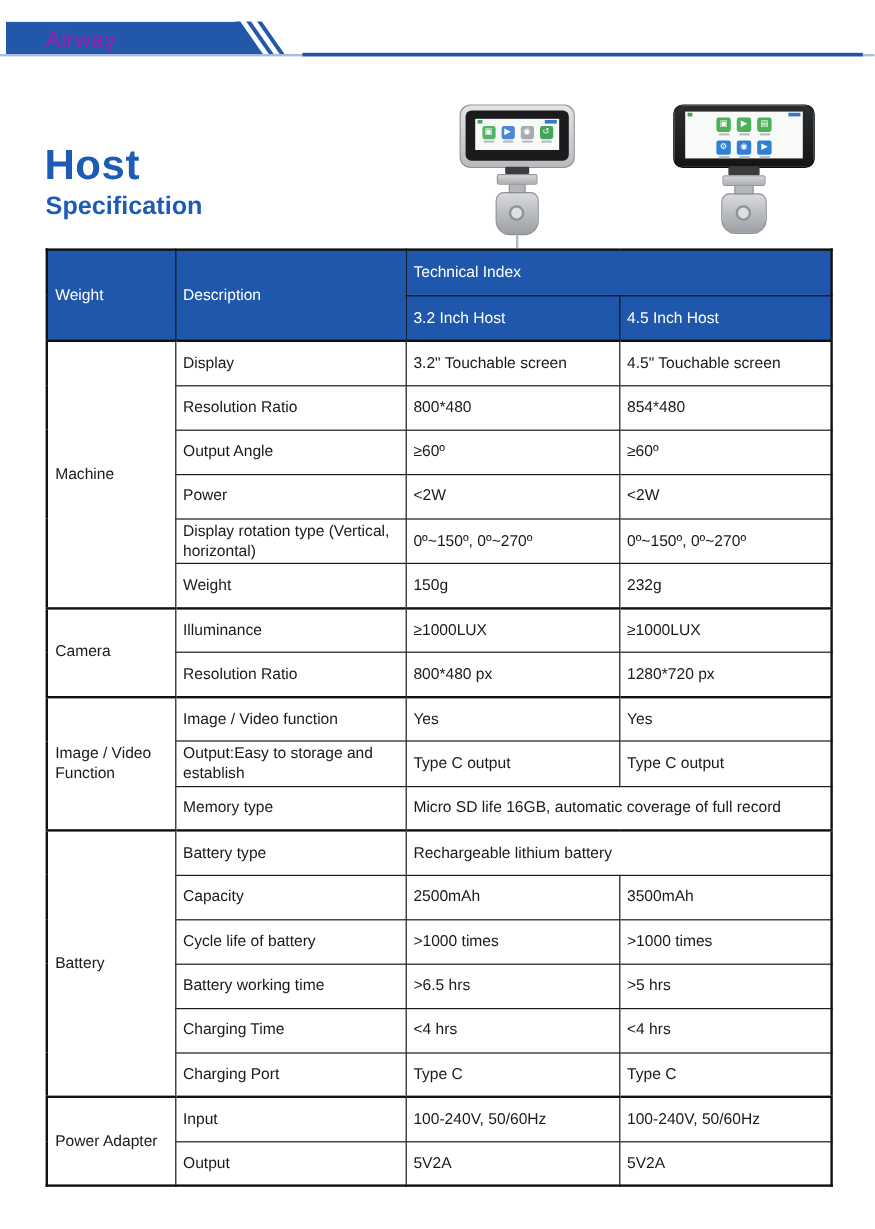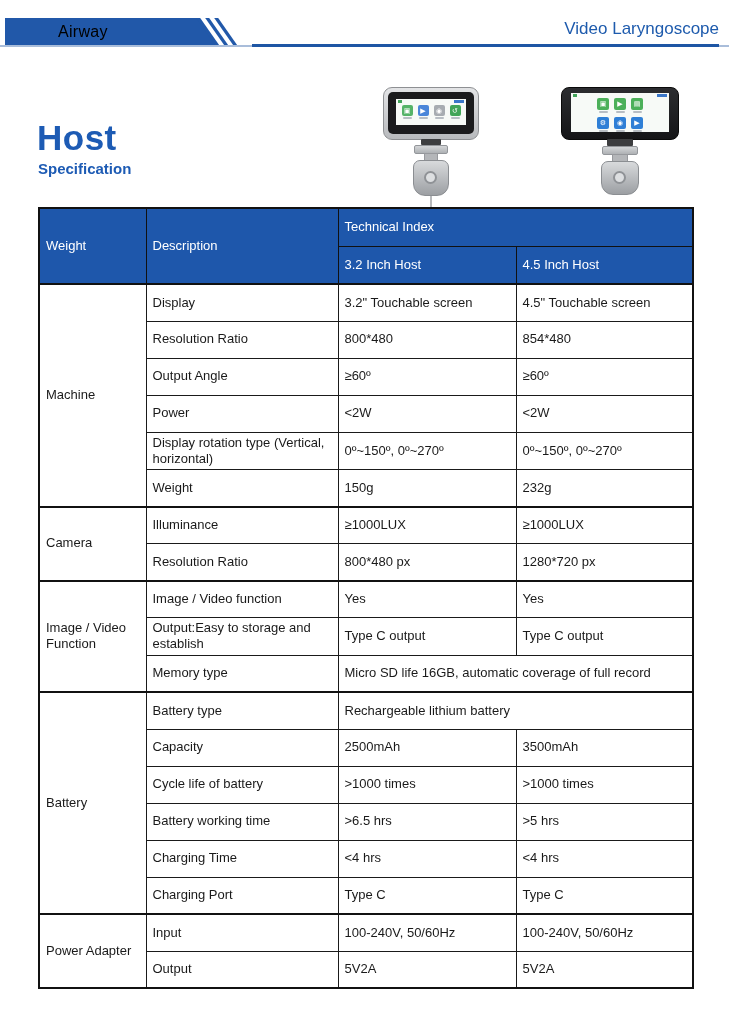--- a/index.html
+++ b/index.html
@@ -18,42 +18,41 @@
     clip-path:polygon(0 0, 193px 0, 213px 100%, 0 100%);
   }
   .banner-stripe {
     position:absolute; top:0; height:28px; width:4px; background:#2158a9;
     transform:skewX(35deg);
   }
   .stripe-1 { left:206px; }
   .stripe-2 { left:215px; }
   .stripe-3 { left:224px; }
   .banner-label {
-    position:absolute; left:38px; top:5px; color:#000000; font-size:16px;
+    position:absolute; left:38px; top:5px; color:#a21caf; font-size:19px;
     letter-spacing:0.3px;
-    margin-left:20px;
   }
   .underline-light {
     position:absolute; left:0; top:45px; width:729px; height:2px; background:#a9bdda;
   }
   .underline-dark {
     position:absolute; left:252px; top:44px; width:467px; height:3px; background:#1e56a4;
   }
   .header-product {
     position:absolute; right:10px; top:19px; color:#1e5bad; font-size:17px;
   }
 
   
   .title-main {
     position:absolute; left:37px; top:118px; color:#1d5bb4;
     font-size:35px; font-weight:bold; letter-spacing:0.5px;
   }
   .title-sub {
     position:absolute; left:38px; top:160px; color:#1d5bb4;
-    font-size:15px; font-weight:bold;
+    font-size:21px; font-weight:bold;
   }
 
   
   .device { position:absolute; }
   .dev-a { left:383px; top:87px; width:96px; height:110px; }
   .dev-b { left:561px; top:87px; width:118px; height:110px; }
   .bezel-silver {
     position:absolute; left:0; top:0; width:96px; height:53px;
     background:linear-gradient(180deg,#e3e4e6,#b8babd);
     border:1px solid #8e9093; border-radius:9px;
@@ -134,21 +133,20 @@
 
   <div class="banner-wrap">
     <div class="banner-main"></div>
     <div class="banner-stripe stripe-1"></div>
     <div class="banner-stripe stripe-2"></div>
     <div class="banner-stripe stripe-3"></div>
     <div class="banner-label">Airway</div>
   </div>
   <div class="underline-light"></div>
   <div class="underline-dark"></div>
-  <div class="header-product">Video Laryngoscope</div>
 
   <div class="title-main">Host</div>
   <div class="title-sub">Specification</div>
 
   <div class="device dev-a">
     <div class="bezel-silver">
       <div class="bezel-inner-black">
         <div class="screen screen-a">
           <div class="statusbar">
             <div class="status-dot-green"></div>

